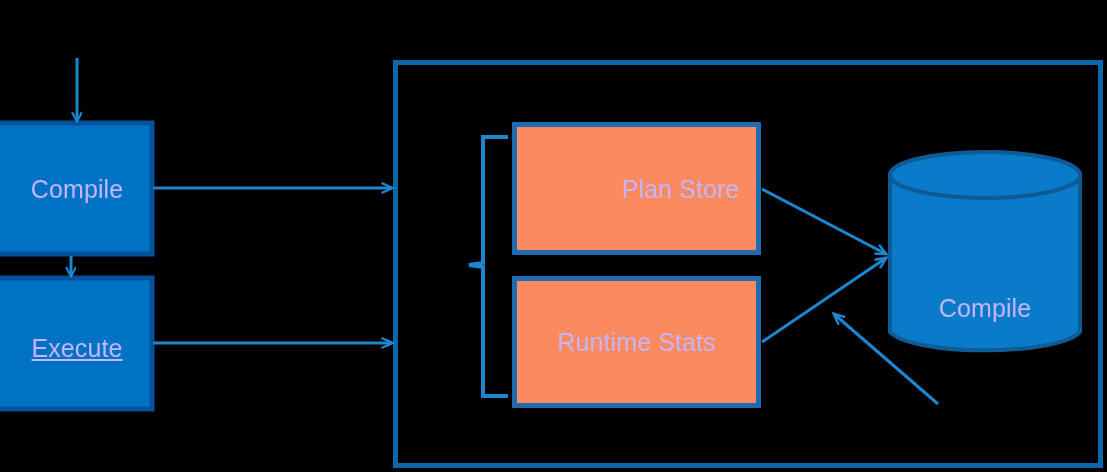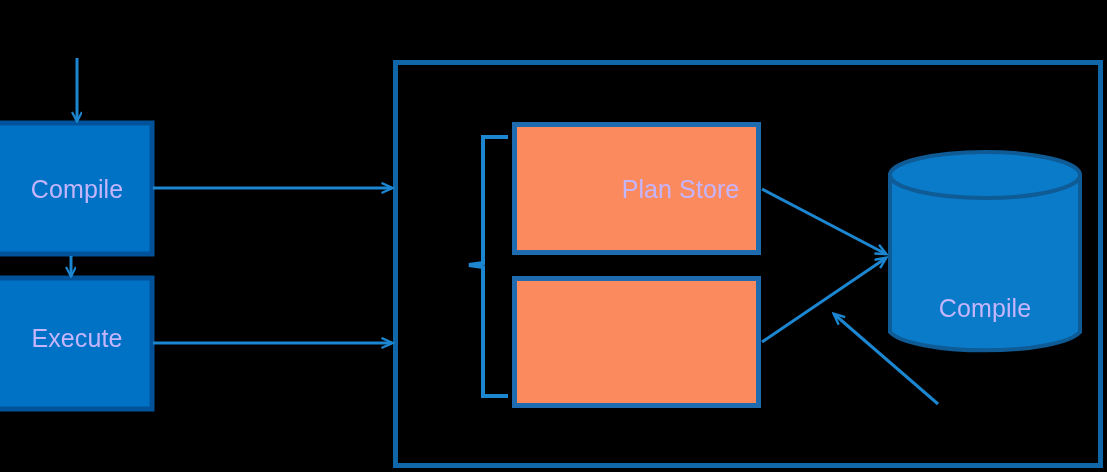--- a/index.html
+++ b/index.html
@@ -33,22 +33,23 @@
     pointer-events: none;
     letter-spacing: 0.1px;
   }
   .label-compile {
     left: 2px;
     top: 174px;
     width: 150px;
   }
   .label-execute {
     left: 2px;
-    top: 323px;
+    top: 333px;
     width: 150px;
+    text-decoration: underline;
   }
   .label-plan-store {
     left: 512px;
     top: 174px;
     width: 249px;
     margin-left: 44px;
   }
   .label-runtime-stats {
     left: 512px;
     top: 327px;
@@ -118,18 +119,19 @@
     <line x1="938" y1="404" x2="834" y2="314" stroke="#1C86D1" stroke-width="3" marker-end="url(#arrowOpenThin)"></line>
 
   </svg>
 
   <div class="node-label label-compile">Compile</div>
 
   <div class="node-label label-execute">Execute</div>
 
   <div class="node-label label-plan-store">Plan Store</div>
 
+  <div class="node-label label-runtime-stats">Runtime Stats</div>
 
   <div class="node-label label-query-store">
     <div>Compile</div>
   </div>
 
 </div>
 
 </body></html>

